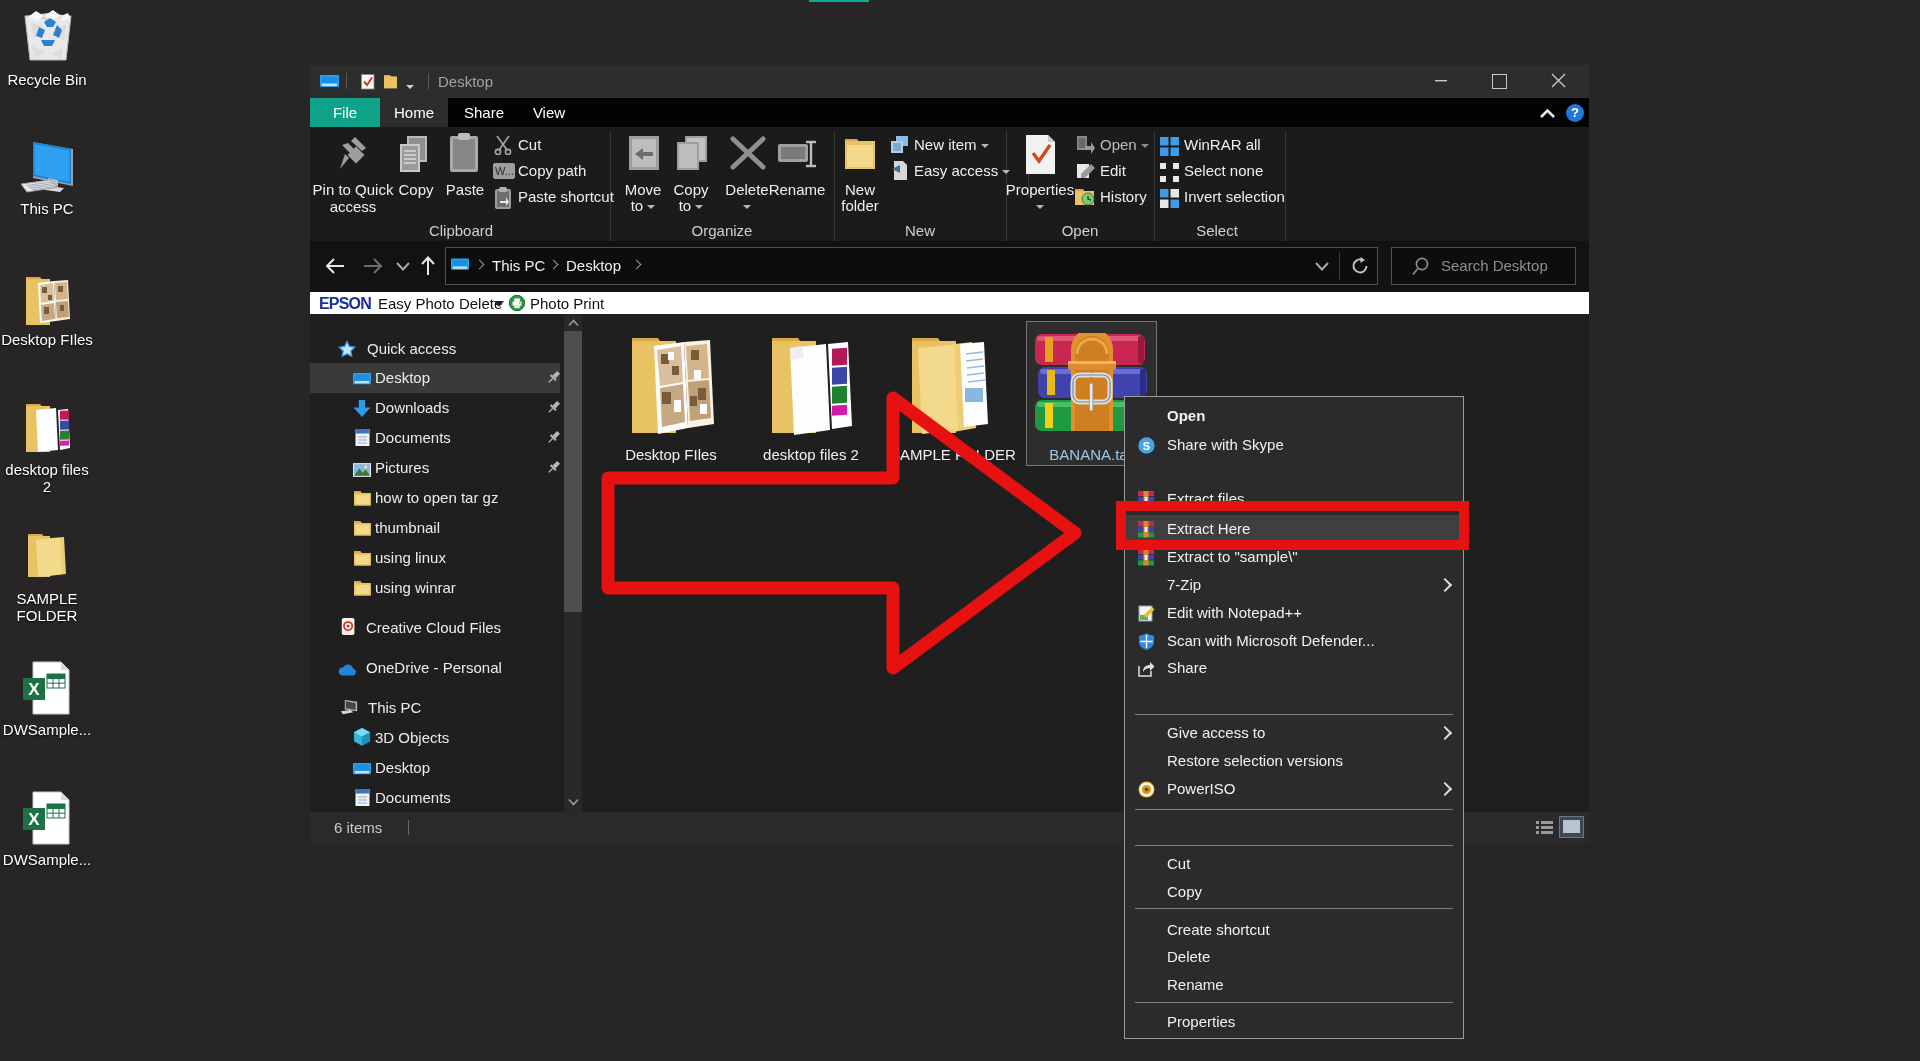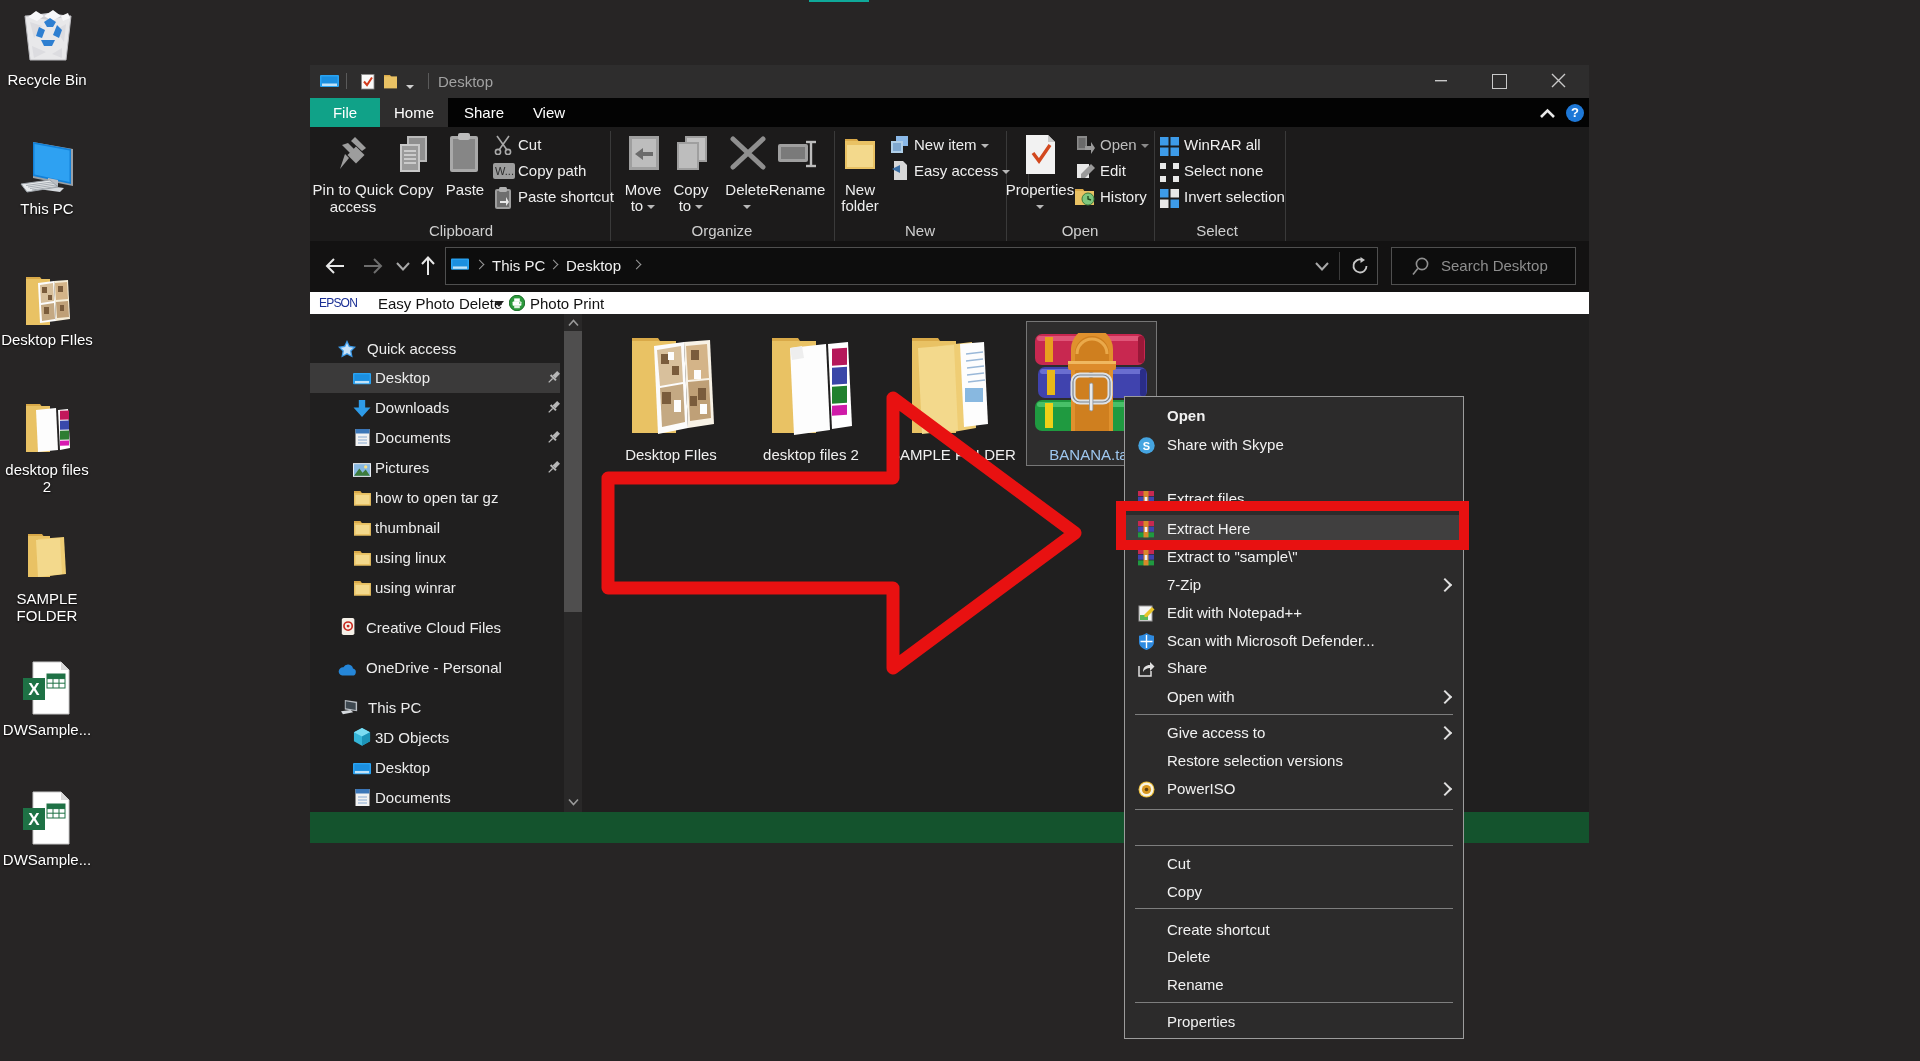--- a/index.html
+++ b/index.html
@@ -1,20 +1,20 @@
 <!DOCTYPE html>
 <html><head>
 <meta charset="utf-8">
 <style>
   html,body{margin:0;padding:0}
   body{width:1920px;height:1061px;background:#272525;font-family:"Liberation Sans",sans-serif;position:relative;overflow:hidden;font-size:15px;color:#eee}
   .abs{position:absolute}
   .dt-label{position:absolute;text-align:center;color:#fff;font-size:15px;text-shadow:0 1px 2px rgba(0,0,0,.9);white-space:nowrap}
   
-  #win{position:absolute;left:310px;top:65px;width:1279px;height:778px;background:#14532d}
+  #win{position:absolute;left:310px;top:65px;width:1279px;height:778px;background:#6d28d9}
   #titlebar{position:absolute;left:0;top:0;width:100%;height:33px;background:#2e2d2d}
   #tabrow{position:absolute;left:0;top:33px;width:100%;height:29px;background:#030303}
   #ribbon{position:absolute;left:0;top:62px;width:100%;height:114px;background:#1c1b1b}
   #addrrow{position:absolute;left:0;top:176px;width:100%;height:51px;background:#131212}
   #epson{position:absolute;left:0;top:227px;width:100%;height:22px;background:#fff;color:#000}
   #bodyarea{position:absolute;left:0;top:249px;width:100%;height:498px;background:#201f1f}
   #statusbar{position:absolute;left:0;top:747px;width:100%;height:31px;background:#2b2a2a;color:#cbcbcb}
   .tab{position:absolute;top:0;height:29px;line-height:29px;text-align:center;color:#fff}
   .grplabel{position:absolute;top:95px;color:#cfcfcf;font-size:15px;text-align:center;white-space:nowrap}
   .gsep{position:absolute;top:4px;width:1px;height:153px;background:#3a3a3a}
@@ -385,21 +385,21 @@
     </div>
     <div class="abs" style="left:1081px;top:6px;width:185px;height:38px;background:#0d0d0d;border:1px solid #4f4f4f;box-sizing:border-box">
       <svg class="abs" style="left:20px;top:9px" width="18" height="19" viewBox="0 0 18 19">
           <circle cx="10" cy="7" r="5.6" stroke="#909090" stroke-width="1.6" fill="none"></circle>
           <line x1="5.8" y1="11.6" x2="1" y2="17.5" stroke="#909090" stroke-width="1.6"></line>
         </svg>
       <div class="abs" style="left:49px;top:0;height:36px;line-height:36px;color:#8e8e8e">Search Desktop</div>
     </div>
   </div>
   <div id="epson">
-    <div class="abs" style="left:9px;top:0;height:22px;line-height:23px;color:#1a2f95;font-weight:normal;font-size:12px;letter-spacing:-.8px">EPSON</div>
+    <div class="abs" style="left:9px;top:0;height:22px;line-height:23px;color:#1a2f95;font-weight:bold;font-size:16px;letter-spacing:-.8px">EPSON</div>
     <div class="abs" style="left:68px;top:0;height:22px;line-height:23px;color:#111;font-size:15px">Easy Photo Delete</div>
     <div class="abs" style="left:184px;top:9px;width:0;height:0;border-left:5px solid transparent;border-right:5px solid transparent;border-top:6px solid #222"></div>
     <svg class="abs" style="left:199px;top:3px" width="16" height="16" viewBox="0 0 16 16">
         <circle cx="8" cy="8" r="7.7" fill="#2c9a3c"></circle>
         <circle cx="8" cy="8" r="7.7" fill="none" stroke="#1a6e28" stroke-width="1"></circle>
         <rect x="3.6" y="6.4" width="8.8" height="4.4" rx="0.8" fill="#fff"></rect>
         <rect x="5.2" y="3.4" width="5.6" height="3.4" fill="#fff"></rect>
         <rect x="5.2" y="10.4" width="5.6" height="2.8" fill="#e0f0e0"></rect>
         <circle cx="10.8" cy="8" r="0.7" fill="#2c9a3c"></circle>
       </svg>
@@ -645,20 +645,37 @@
       <path d="M42 21 A 15 15 0 0 1 72 21" fill="none" stroke="#eaa94a" stroke-width="3"></path>
       <rect x="33" y="28" width="48" height="9" rx="2" fill="#dd8b2b"></rect>
       <rect x="33" y="28" width="48" height="3" fill="#f0b860"></rect>
       <circle cx="56" cy="42" r="3" fill="#7a4a10"></circle>
       <rect x="38" y="42" width="37" height="27" rx="7" fill="none" stroke="#dde1e6" stroke-width="5"></rect>
       <rect x="38" y="42" width="37" height="27" rx="7" fill="none" stroke="#7d848c" stroke-width="1.2"></rect>
       <rect x="54.5" y="50" width="3.4" height="28" rx="1.7" fill="#e8eaec" stroke="#8d949c" stroke-width=".8"></rect>
     </svg>
     <div class="abs" style="left:721px;top:132px;width:120px;text-align:center;color:#9ec7ef">BANANA.tar</div>
   </div>
+  <div id="statusbar">
+    <div class="abs" style="left:24px;top:0;height:31px;line-height:31px">6 items</div>
+    <div class="abs" style="left:98px;top:8px;width:1px;height:15px;background:#6a6a6a"></div>
+    <svg class="abs" style="left:1226px;top:8px" width="17" height="15" viewBox="0 0 17 15">
+        <g fill="#9a9a9a">
+          <rect x="0" y="1" width="3" height="3"></rect>
+          <rect x="5" y="1" width="12" height="3"></rect>
+          <rect x="0" y="6" width="3" height="3"></rect>
+          <rect x="5" y="6" width="12" height="3"></rect>
+          <rect x="0" y="11" width="3" height="3"></rect>
+          <rect x="5" y="11" width="12" height="3"></rect>
+        </g>
+      </svg>
+    <div class="abs" style="left:1249px;top:4px;width:25px;height:22px;background:#3e4854;border:1px solid #6a7684;box-sizing:border-box">
+      <div class="abs" style="left:3px;top:3px;width:17px;height:13px;background:#b8c4d0"></div>
+    </div>
+  </div>
 </div>
 
 <svg class="abs" style="left:590px;top:385px;z-index:30" width="500" height="295" viewBox="0 0 500 295">
   <path d="M 18 93 L 303 93 L 303 13 L 485 148 L 303 283 L 303 203 L 18 203 Z" fill="none" stroke="#e81111" stroke-width="13" stroke-linejoin="round"></path>
 </svg>
 
 <div id="cmenu">
   <div class="mi" style="top:5px">
       <span class="txt" style="font-weight:bold">Open</span>
     </div>
@@ -718,24 +735,20 @@
       </svg>
     <span class="txt">Scan with Microsoft Defender...</span>
   </div>
   <div class="mi" style="top:257px">
     <svg class="ico" viewBox="0 0 17 17">
         <path d="M1 6 L1 16 L13 16 L13 11" fill="none" stroke="#e0e0e0" stroke-width="1.5"></path>
         <path d="M5 12 C 5 7 8 5 12 5 L12 2 L16.5 6.5 L12 11 L12 8 C 9 8 7 9 5 12 Z" fill="#e0e0e0"></path>
       </svg>
     <span class="txt">Share</span>
   </div>
-  <div class="mi" style="top:286px">
-      <span class="txt">Open with</span>
-      <span class="sub"></span>
-    </div>
   <div class="msep" style="top:317px"></div>
   <div class="mi" style="top:322px">
       <span class="txt">Give access to</span>
       <span class="sub"></span>
     </div>
   <div class="mi" style="top:350px">
       <span class="txt">Restore selection versions</span>
     </div>
   <div class="mi" style="top:378px">
     <svg class="ico" viewBox="0 0 17 17">

